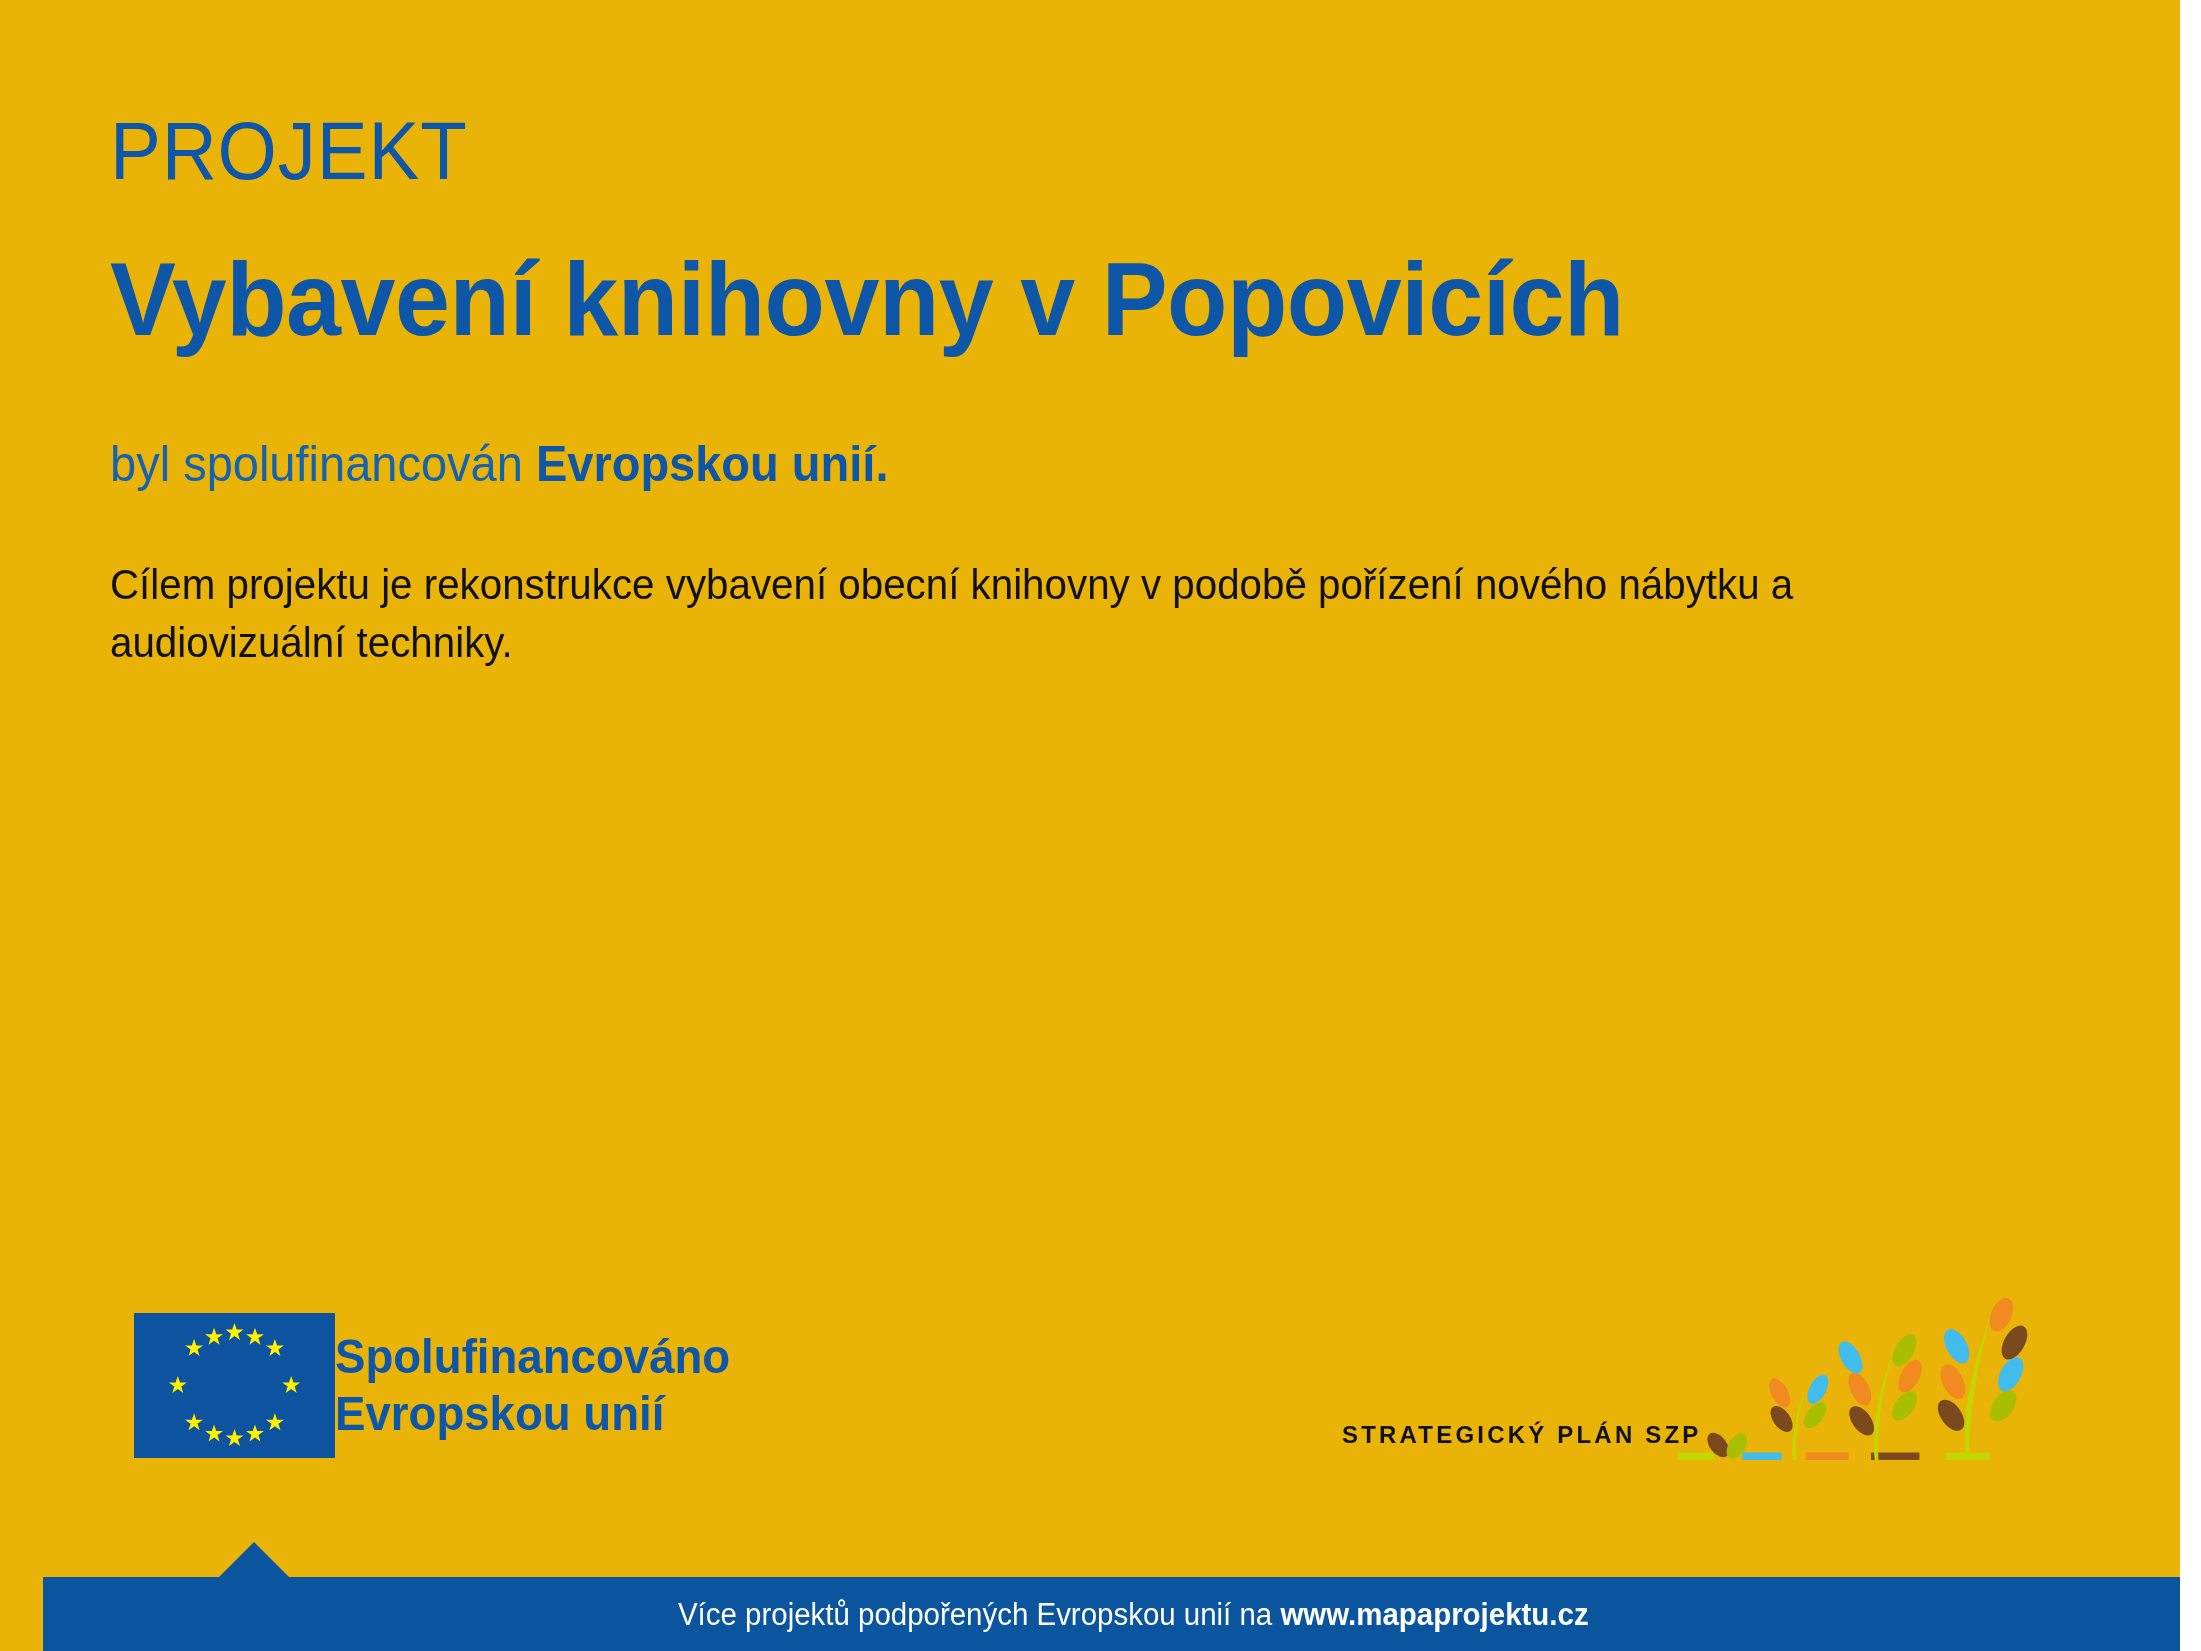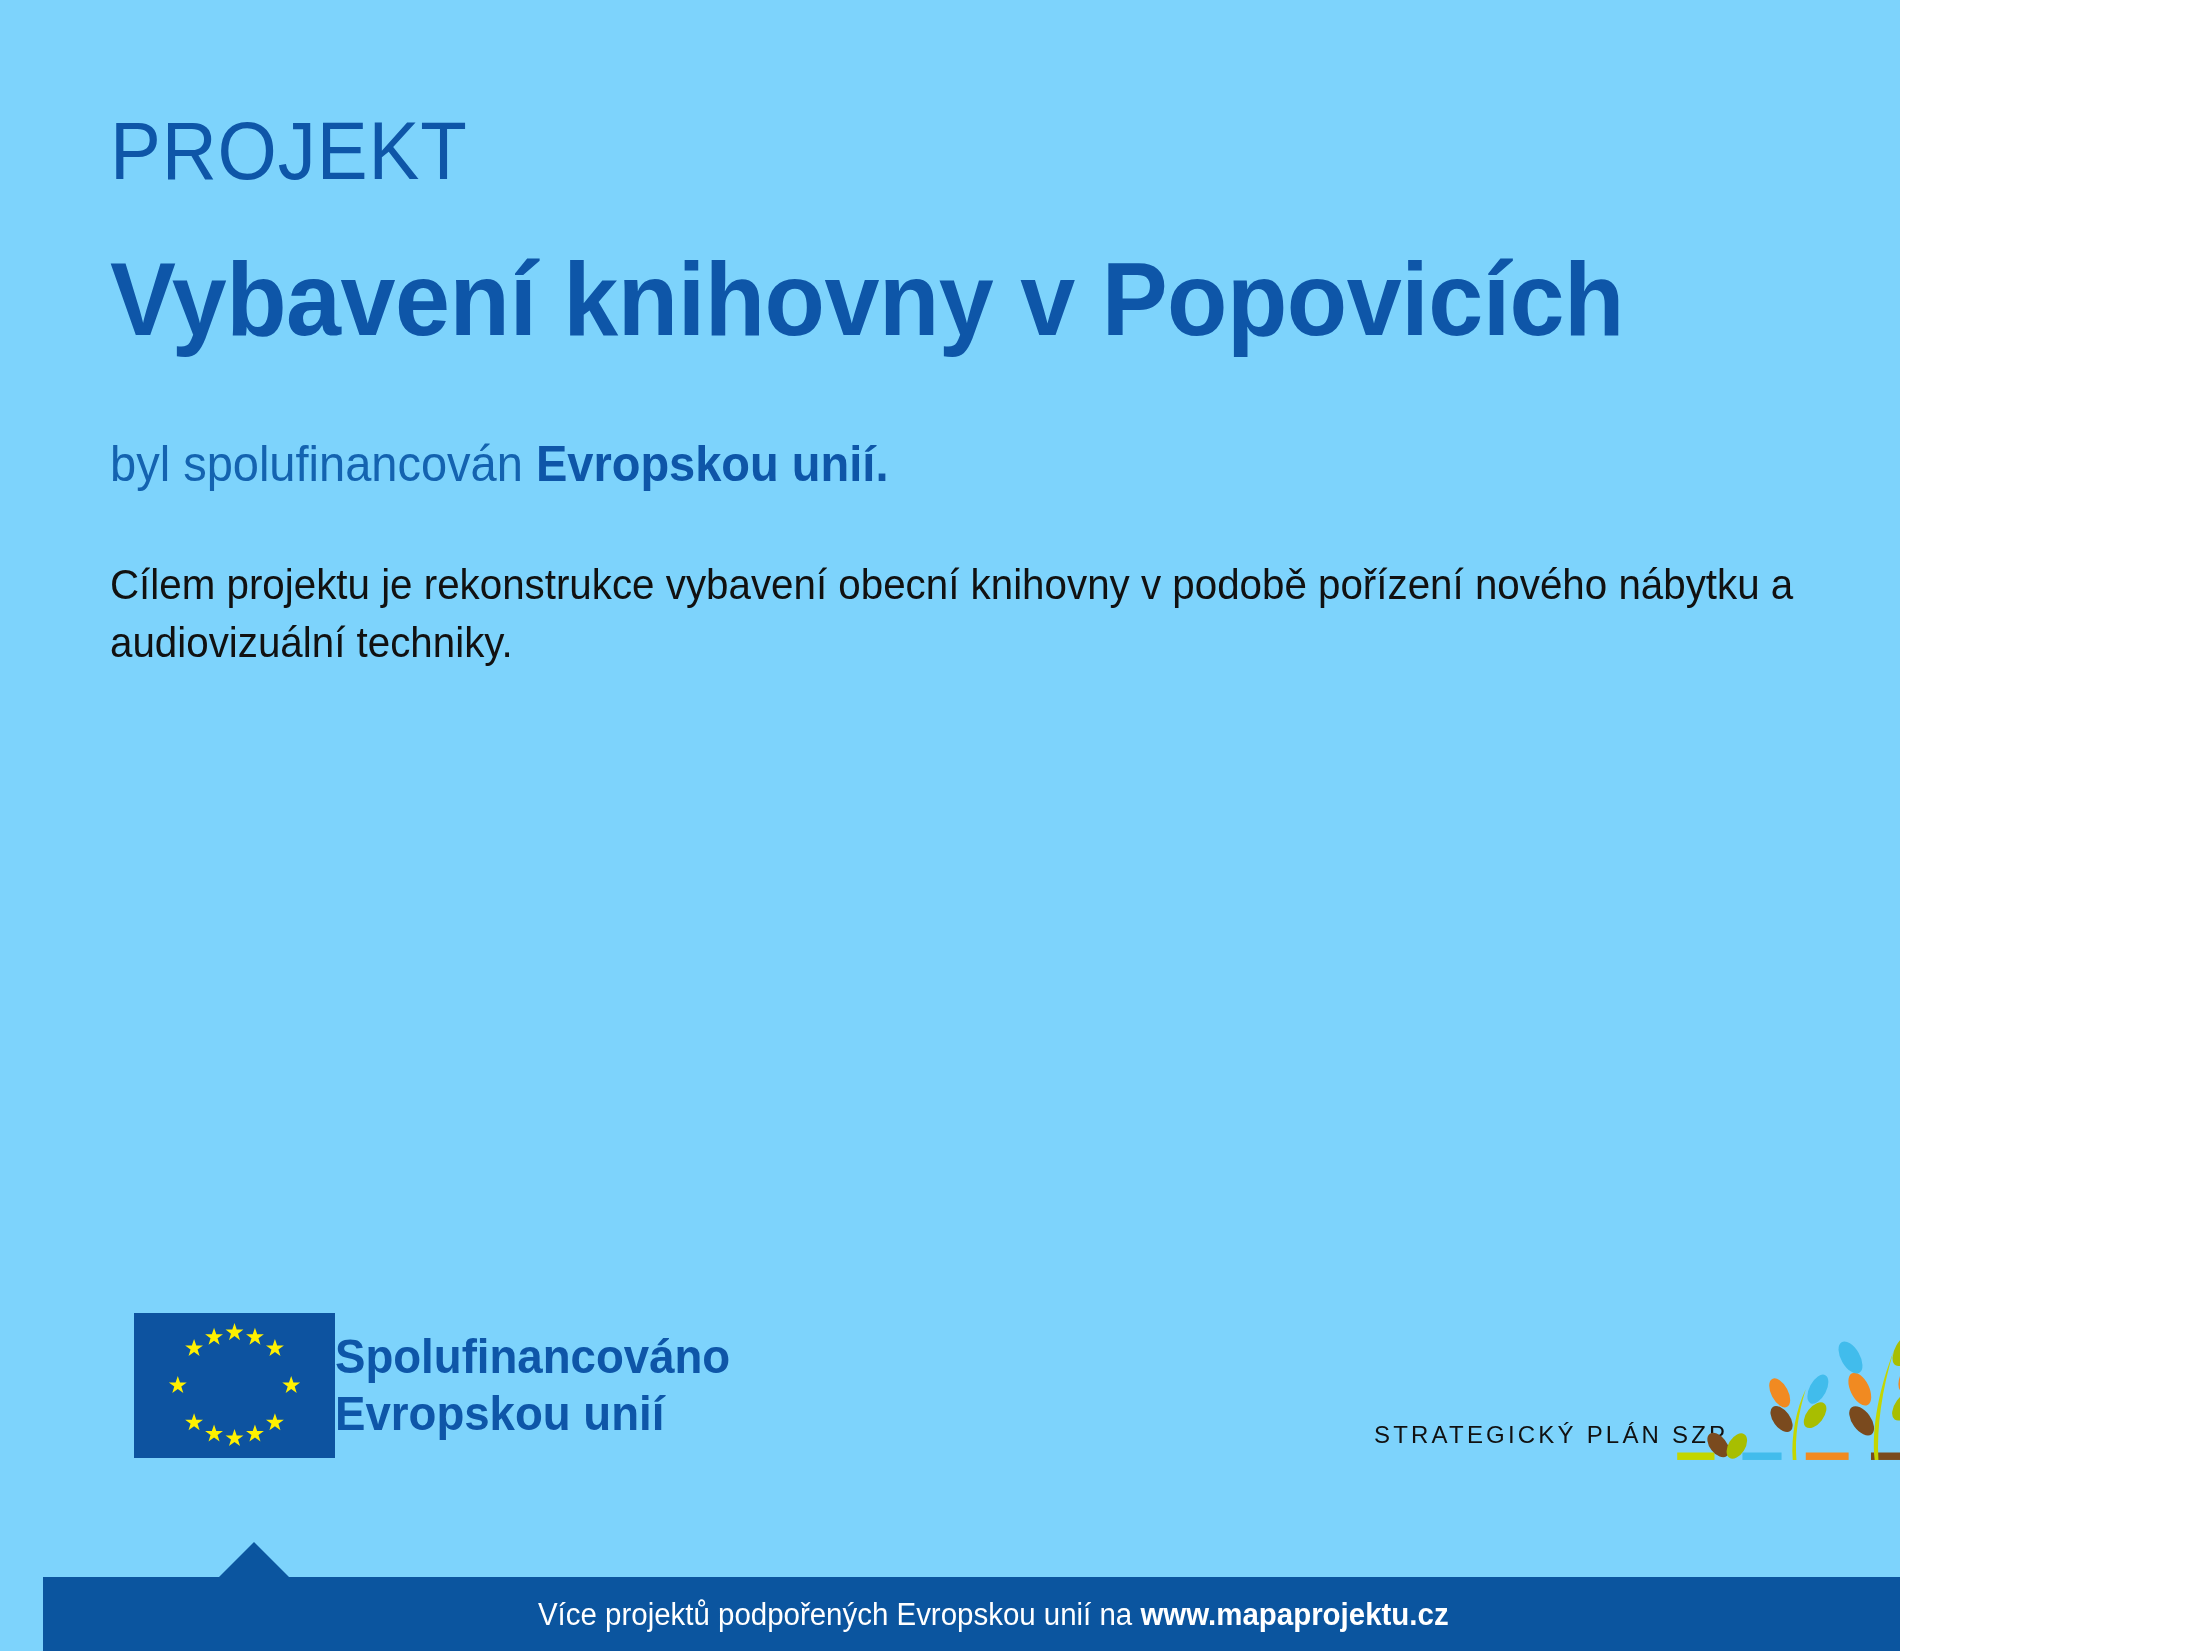--- a/index.html
+++ b/index.html
@@ -7,23 +7,23 @@
     padding: 0;
     background: #ffffff;
   }
   body {
     font-family: "Liberation Sans", sans-serif;
     -webkit-font-smoothing: antialiased;
   }
 
   .poster {
     position: relative;
-    width: 1900px;
+    width: 2180px;
     height: 1652px;
-    background: #7dd3fc;
+    background: #eab308;
     overflow: hidden;
   }
 
   
   .content {
     position: absolute;
     left: 110px;
     top: 110px;
     width: 1958px;
   }
@@ -111,23 +111,22 @@
     width: 736px;
     height: 177px;
   }
   .szp-label {
     position: absolute;
     left: 0;
     bottom: 24px;
     font-size: 24px;
     letter-spacing: 3.2px;
     color: #111111;
-    font-weight: 400;
-    white-space: nowrap;
-    margin-left: 32px;
+    font-weight: 700;
+    white-space: nowrap;
   }
   .szp-art {
     position: absolute;
     right: 0;
     bottom: 0;
     width: 401px;
     height: 177px;
   }
 
   

